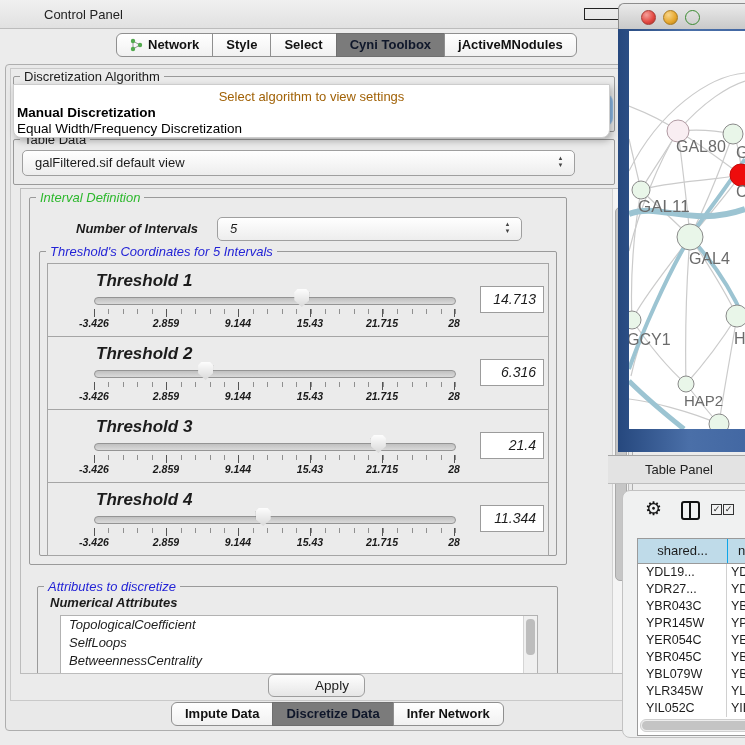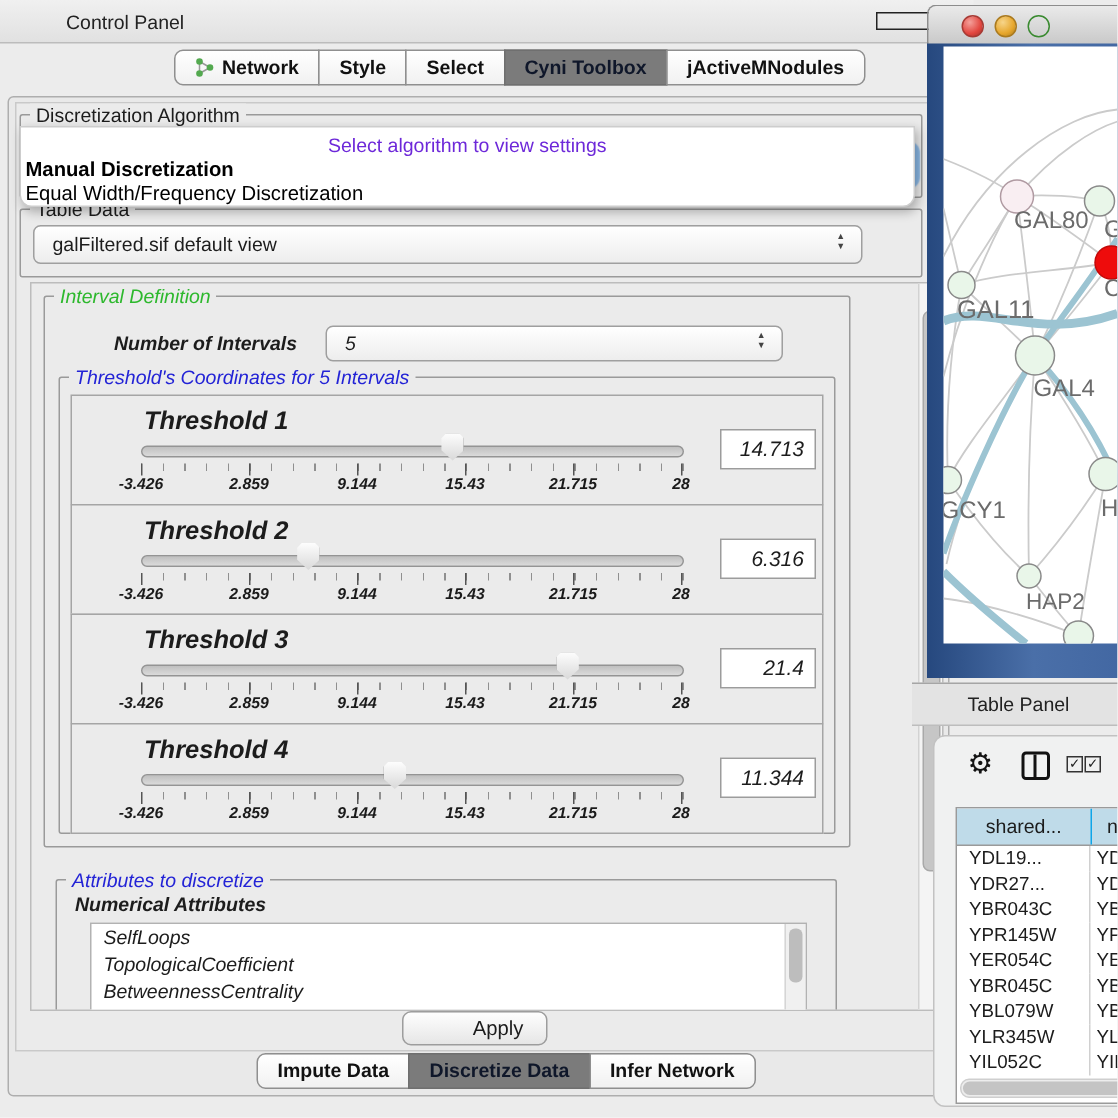--- a/index.html
+++ b/index.html
@@ -35,21 +35,21 @@
   
   .combo{background:linear-gradient(#ffffff,#ededed);border:1px solid #9f9f9f;border-radius:5px;font-size:13px;}
   .combo .cval{position:absolute;left:12px;top:4px;}
   .stepper{position:absolute;right:9px;top:4px;width:9px;font-size:6px;line-height:7px;color:#444;text-align:center;}
 
   
   .focus-combo{left:20px;top:97px;width:557px;height:24px;background:#fff;border:1px solid #6f9fd0;border-radius:5px;box-shadow:0 0 1px 3px #8ab8e6;z-index:4;}
 
   
   .overlay{left:13px;top:84px;width:564px;height:52px;background:#ffffff;border:1px solid #cdcdcd;border-radius:0 0 8px 8px;box-shadow:2px 3px 7px rgba(0,0,0,.28);z-index:10;}
-  .overlay .ph{position:absolute;left:0;right:0;top:4px;text-align:center;color:#6d28d9;font-size:13px;}
+  .overlay .ph{position:absolute;left:0;right:0;top:4px;text-align:center;color:#a16207;font-size:13px;}
   .overlay .opt1{position:absolute;left:3px;top:20px;font-size:13.5px;font-weight:bold;color:#000;}
   .overlay .opt2{position:absolute;left:3px;top:36px;font-size:13.5px;color:#000;}
 
   
   .settings{left:20px;top:188px;width:576px;height:484px;border:1px solid #bcbcbc;background:#ebebeb;overflow:hidden;font-style:italic;}
   .vscroll{position:absolute;right:0;top:0;bottom:0;width:15px;background:#f4f4f4;border-left:1px solid #d2d2d2;}
   .vthumb{position:absolute;left:2px;width:10px;border-radius:5px;background:#c6c6c6;border:1px solid #a9a9a9;}
 
   
   .trow{position:relative;width:500px;height:72px;border:1px solid #a5a5a5;margin-top:-1px;background:#ebebeb;}
@@ -246,22 +246,22 @@
             </div>
 </div>
       </div>
     </div>
 
     <div class="gbox" style="position:absolute;left:16px;top:397px;width:519px;height:95px;">
       <span class="glabel blue">Attributes to discretize</span>
       <span style="position:absolute;left:12px;top:8px;font-size:13px;font-weight:bold;">Numerical Attributes</span>
       <div class="attr-list" style="position:absolute;left:22px;top:28px;width:476px;height:60px;">
         <div id="attr-mount">
+            <div class="li">TopologicalCoefficient</div>
             <div class="li">SelfLoops</div>
-            <div class="li">TopologicalCoefficient</div>
             <div class="li">BetweennessCentrality</div>
           </div>
         <div style="position:absolute;right:0;top:0;bottom:0;width:13px;background:#f0f0f0;border-left:1px solid #d5d5d5;">
           <div style="position:absolute;left:2px;top:3px;width:9px;height:36px;border-radius:4px;background:#bdbdbd;"></div>
         </div>
       </div>
     </div>
 
     <div class="vscroll">
       <div class="vthumb" style="top:18px;height:372px;"></div>

